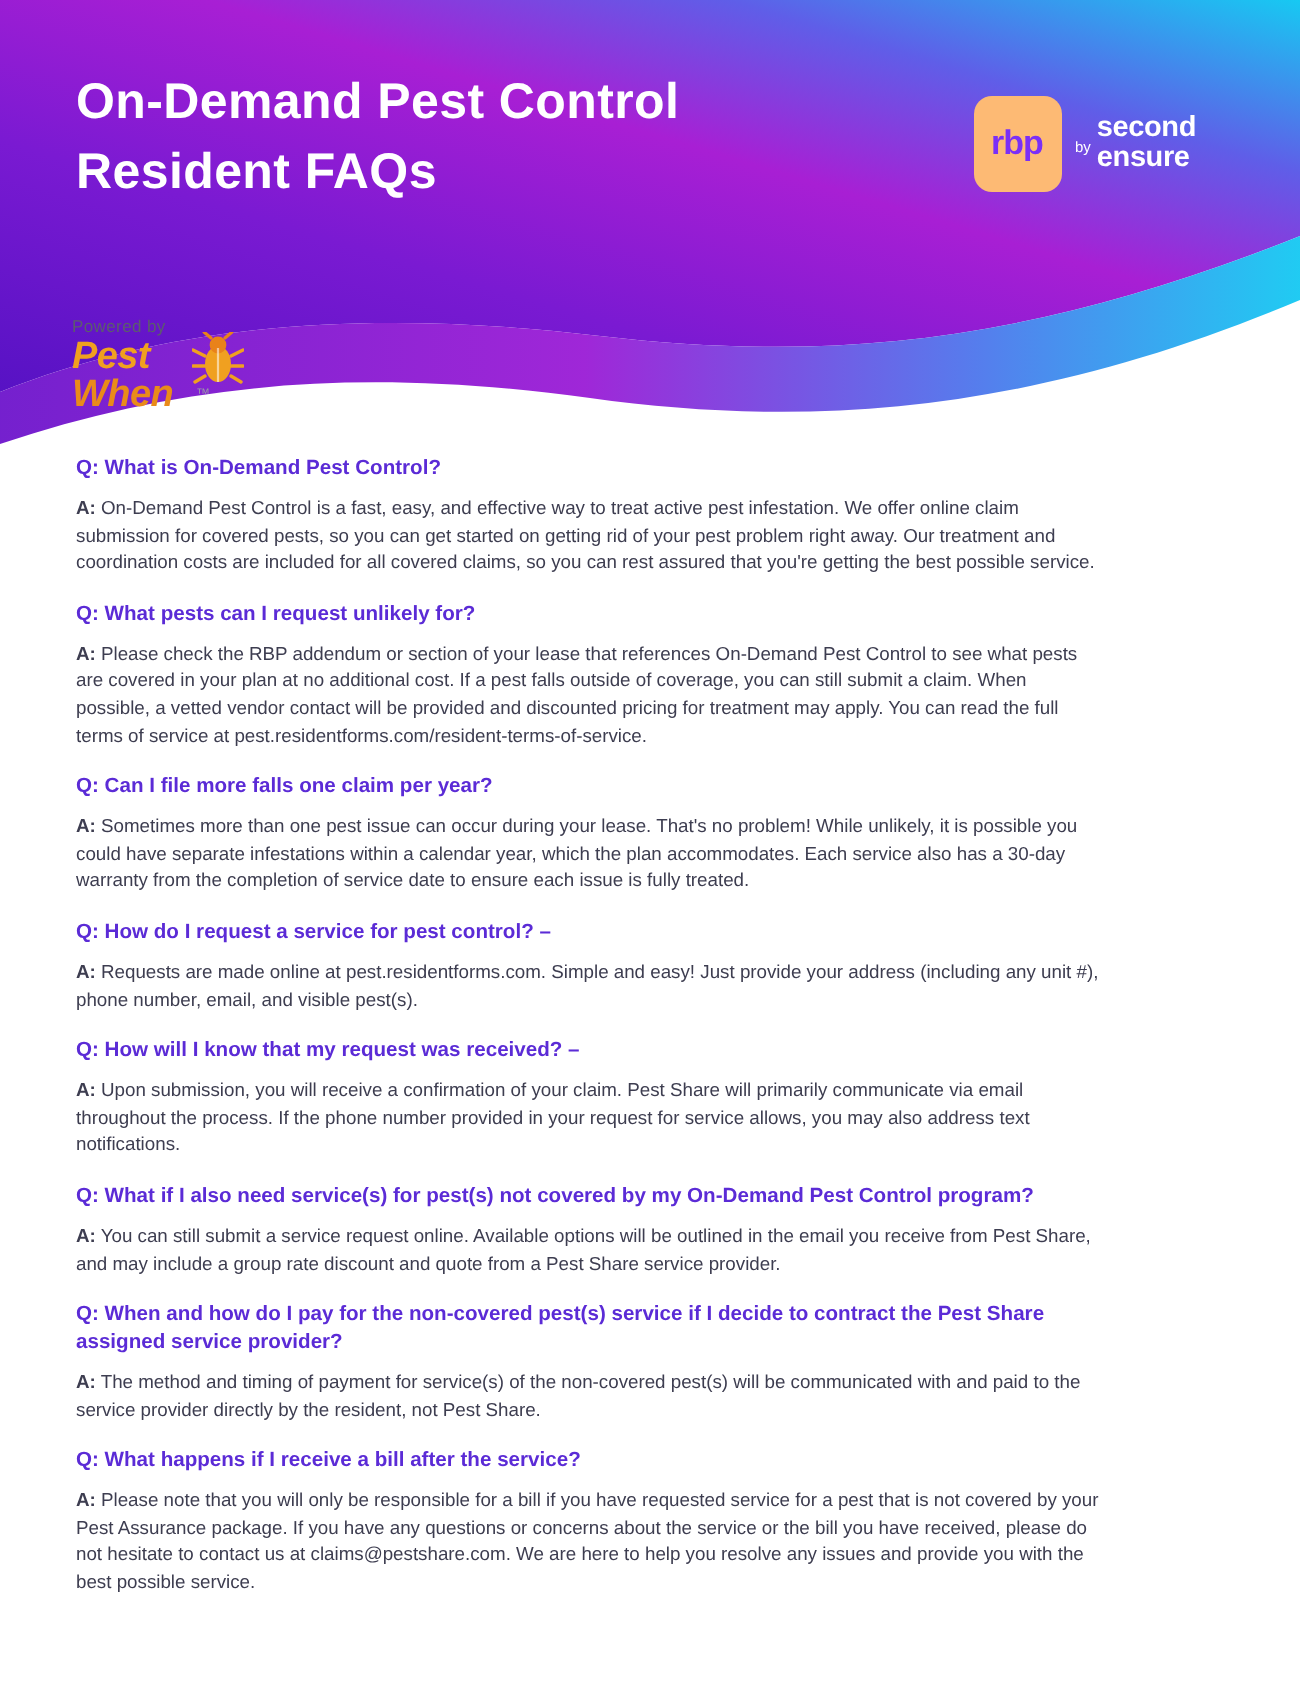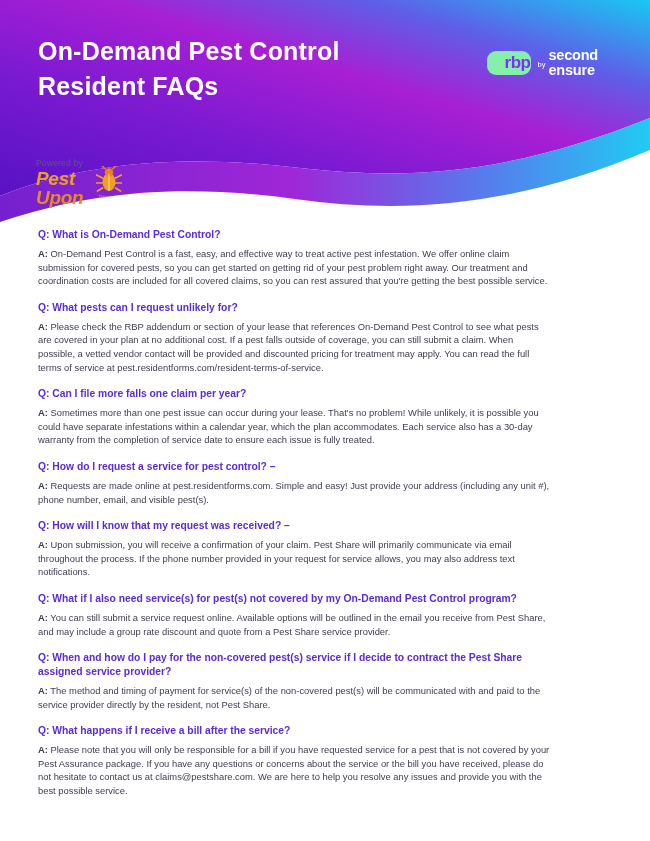--- a/index.html
+++ b/index.html
@@ -55,26 +55,26 @@
   .rbp-logo {
     position: absolute;
     right: 52px;
     top: 48px;
     z-index: 3;
     display: flex;
     align-items: center;
   }
   .rbp-badge {
     width: 44px;
-    height: 24px;
-    background: #86efac;
+    height: 48px;
+    background: #fdba74;
     border-radius: 9px;
     display: flex;
     align-items: center;
-    justify-content: flex-end;
+    justify-content: center;
   }
   .rbp-badge span {
     color: #7b2ff7;
     font-size: 17px;
     font-weight: bold;
     letter-spacing: -0.5px;
   }
   .rbp-by {
     color: #ffffff;
     font-size: 7.5px;
@@ -196,21 +196,21 @@
     <div class="rbp-by">by</div>
     <div>
       <div class="rbp-second-nature">second</div>
       <div class="rbp-second-nature">ensure</div>
     </div>
   </div>
 
   <div class="pestshare">
     <div class="ps-powered">Powered by</div>
     <div class="ps-word">Pest</div>
-    <div class="ps-word two">Upon</div>
+    <div class="ps-word two">When</div>
     <svg class="ps-bug" viewBox="0 0 26 28">
       <ellipse cx="13" cy="16" rx="6.5" ry="9" fill="#f0a020"></ellipse>
       <circle cx="13" cy="6.5" r="4.2" fill="#e9821a"></circle>
       <path d="M9.5 3 L6 0 M16.5 3 L20 0" stroke="#e9821a" stroke-width="1.6" fill="none" stroke-linecap="round"></path>
       <path d="M6.5 12 L0.5 9 M6.5 17 L0.5 17 M6.5 22 L1.5 25
                M19.5 12 L25.5 9 M19.5 17 L25.5 17 M19.5 22 L24.5 25" stroke="#f0a020" stroke-width="1.7" fill="none" stroke-linecap="round"></path>
       <path d="M13 8 V25" stroke="#ffffff" stroke-width="1.1" opacity="0.55"></path>
     </svg>
     <div class="ps-tm">™</div>
   </div>

